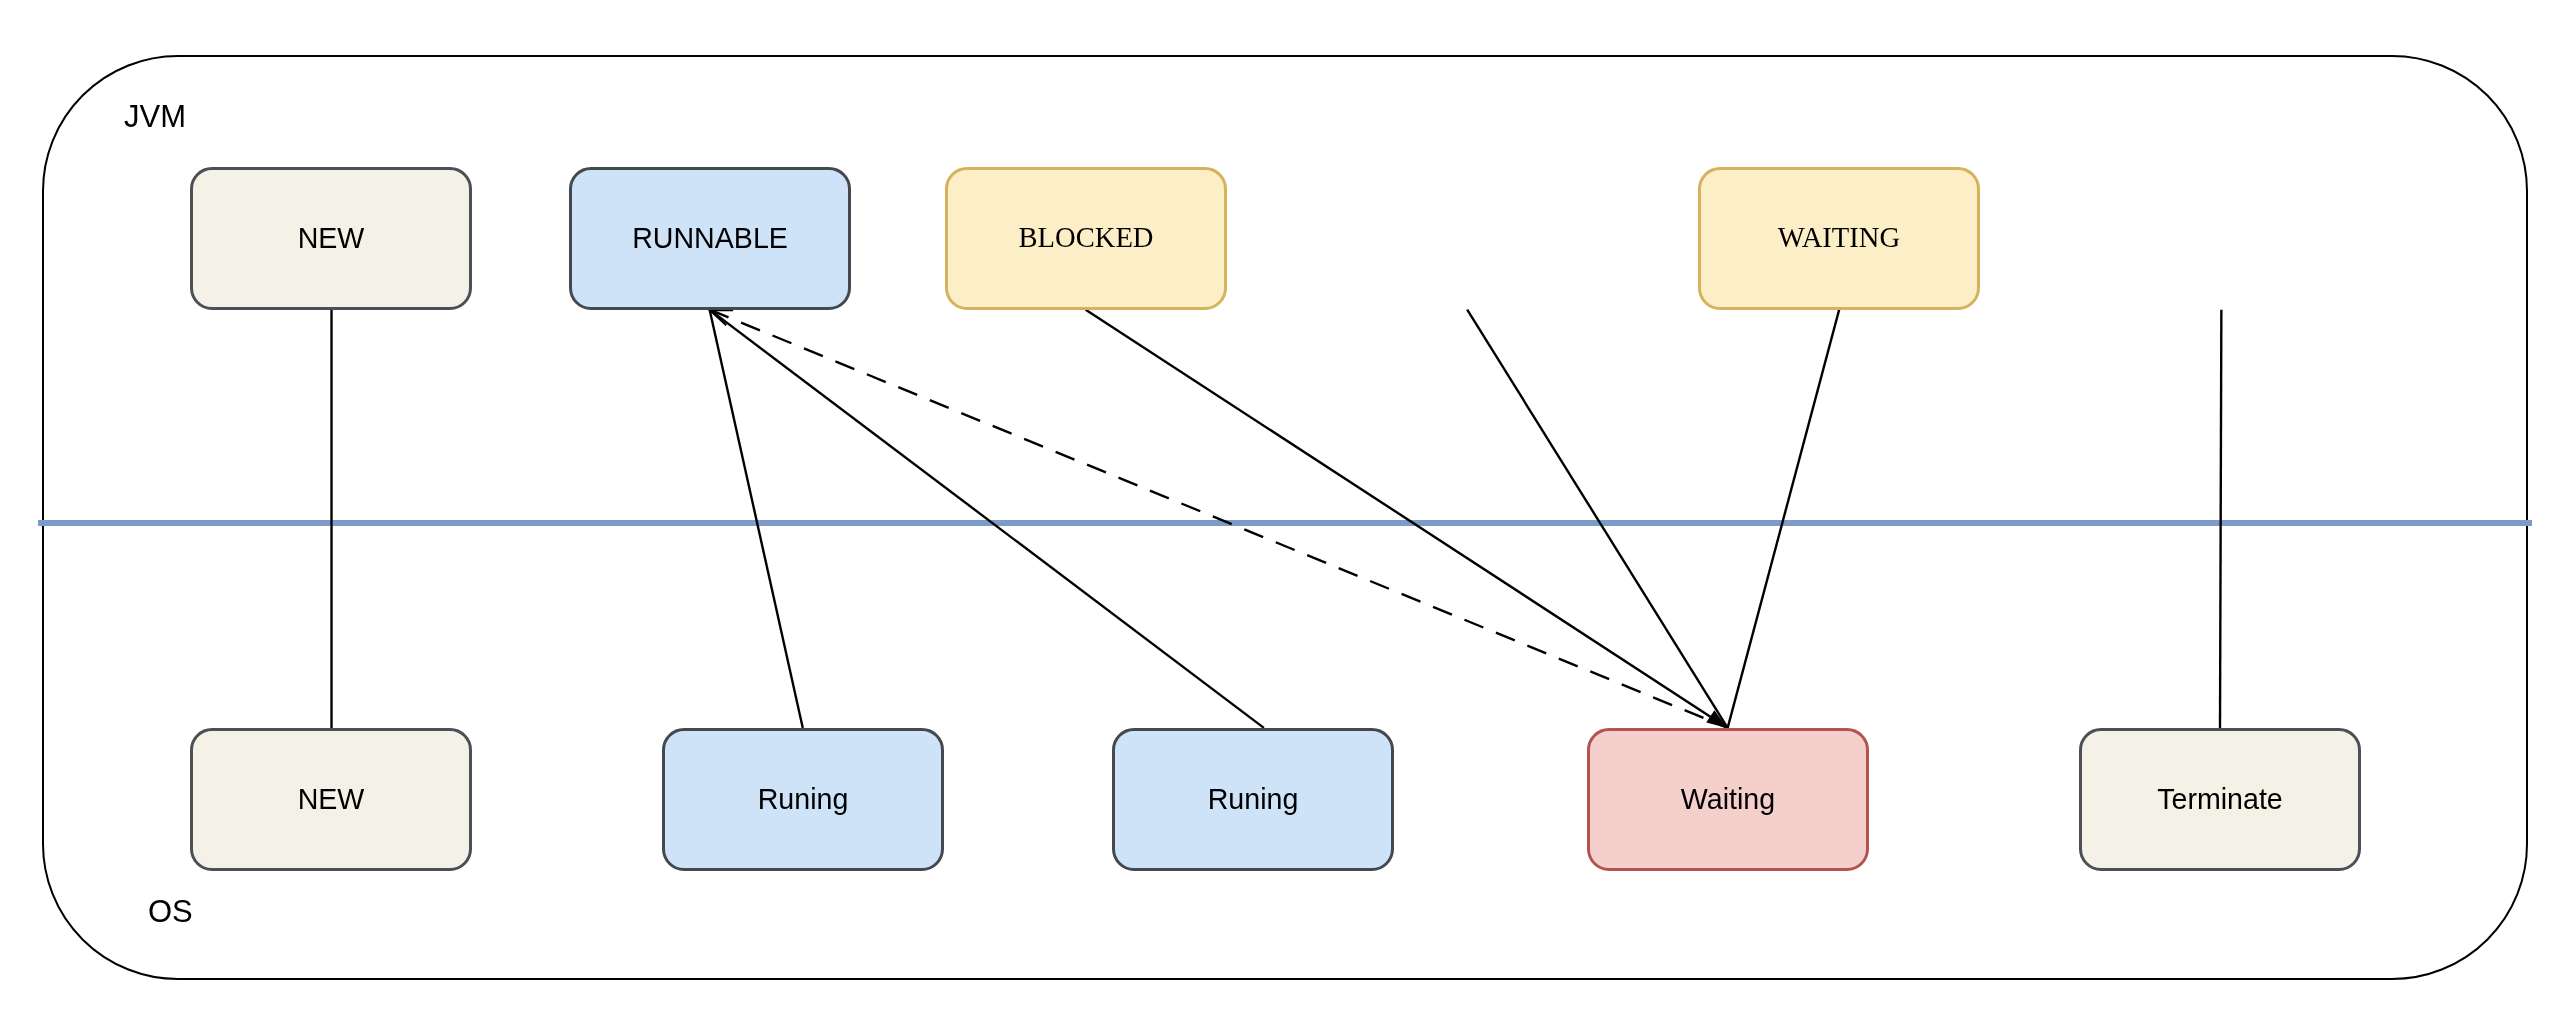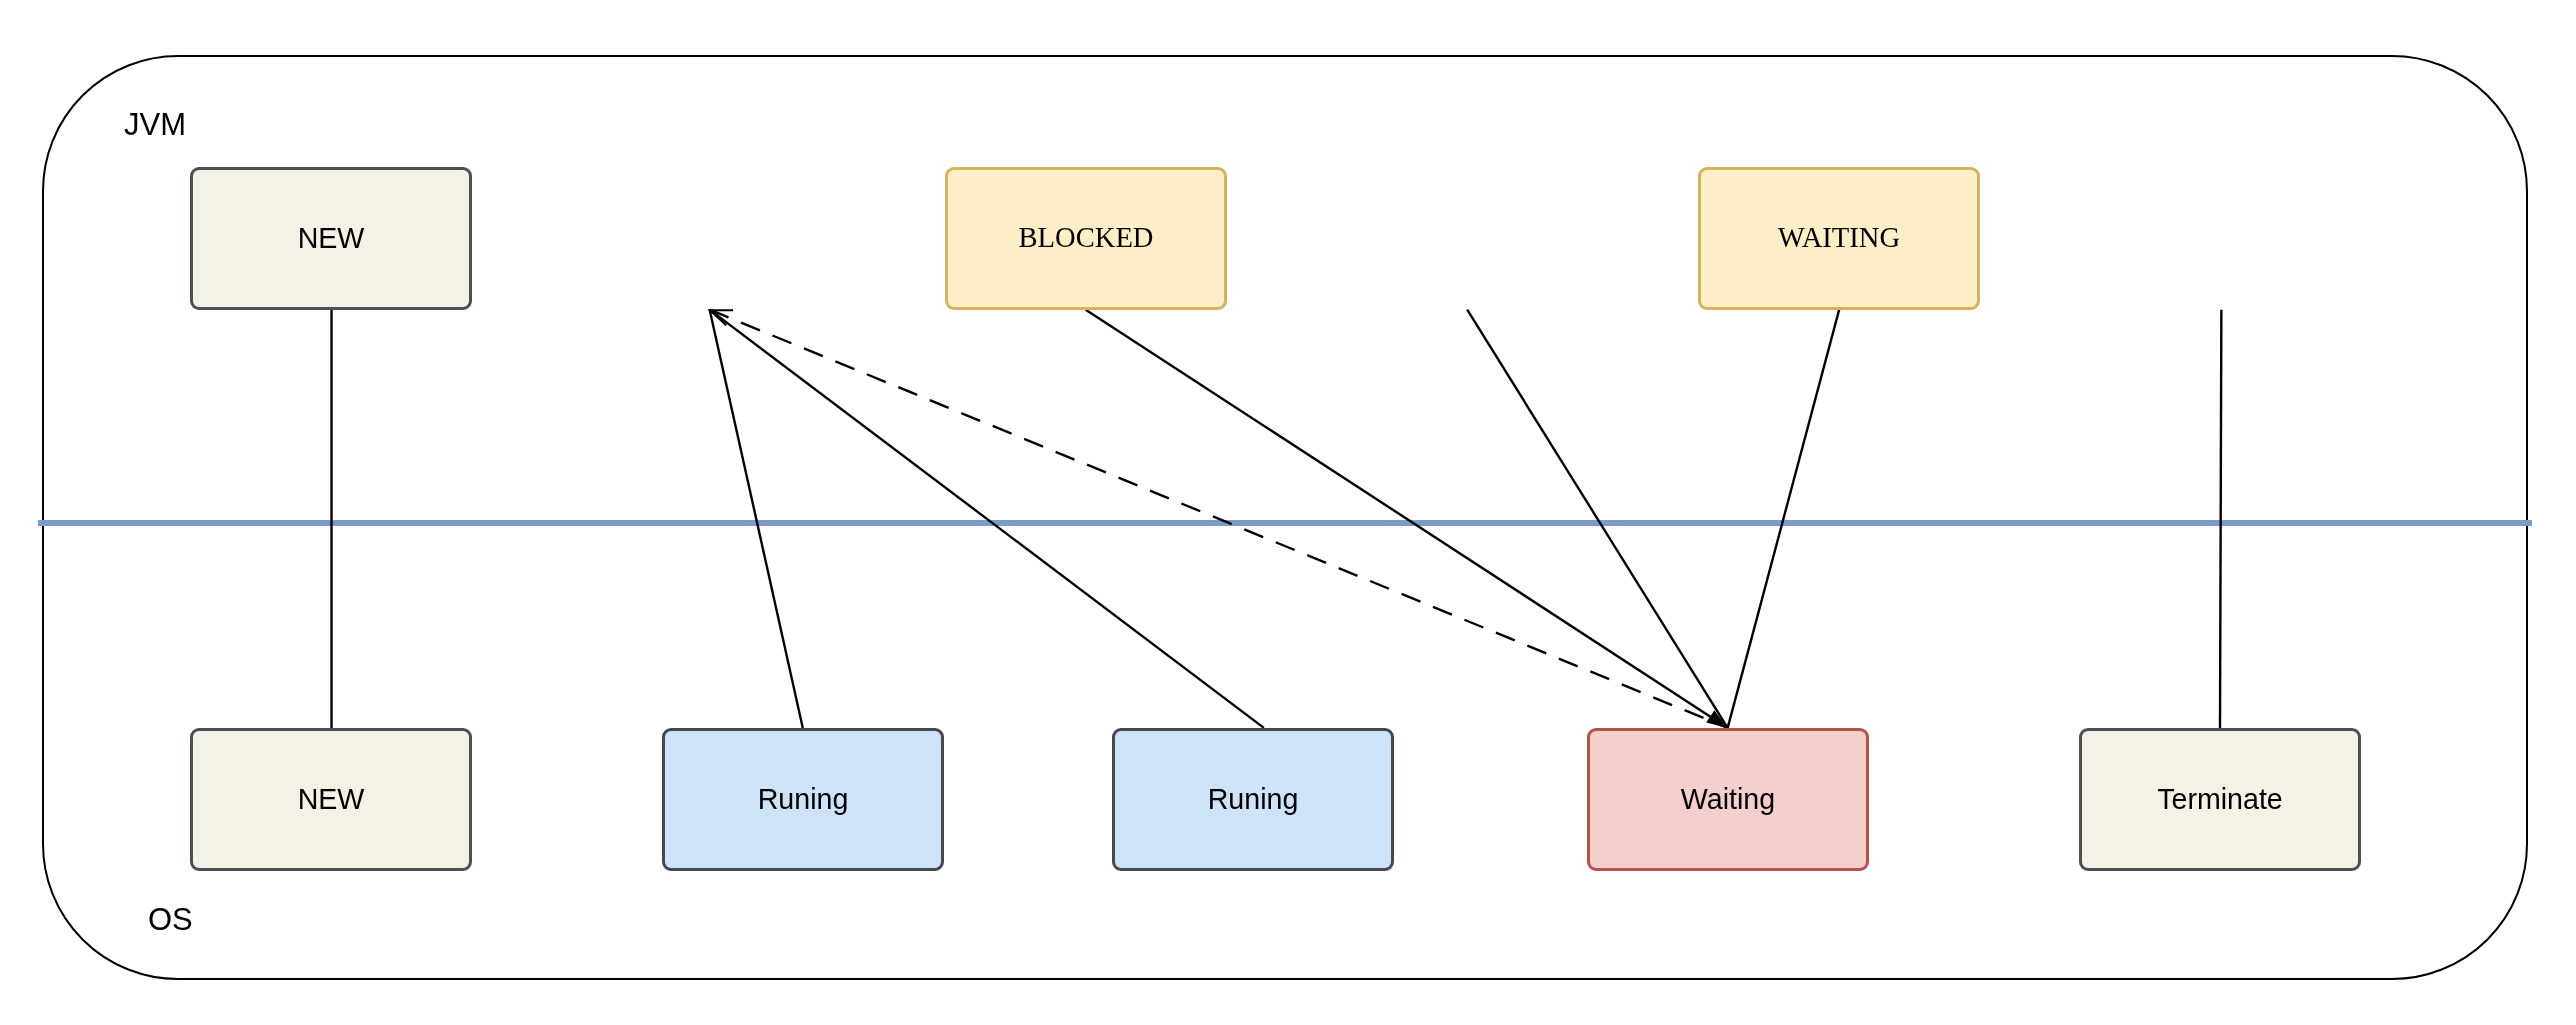--- a/index.html
+++ b/index.html
@@ -25,31 +25,31 @@
     position:absolute;left:38px;top:520px;width:2494px;height:6.1px;
     background:var(--divider);
   }
   .edges{position:absolute;left:0;top:0;width:2576px;height:1026px;}
   .edge{stroke:var(--line);stroke-width:3.5;fill:none;}
   .edge.dashed{stroke-dasharray:30 20;}
   .arrowhead{fill:var(--line);stroke:none;}
   .barb{stroke:var(--line);stroke-width:3;fill:none;}
   .node{
     position:absolute;width:282px;height:143px;box-sizing:border-box;
-    border:3.1px solid;border-radius:9px;
+    border:3.1px solid;border-radius:22px;
     display:flex;align-items:center;justify-content:center;
     font-size:28.6px;line-height:1;white-space:nowrap;
   }
   .node.beige{background:var(--beige-fill);border-color:var(--beige-border);}
   .node.blue{background:var(--blue-fill);border-color:var(--blue-border);}
   .node.yellow{background:var(--yellow-fill);border-color:var(--yellow-border);font-family:Liberation Serif, serif;}
   .node.red{background:var(--red-fill);border-color:var(--red-border);}
   .row-top{top:167px;}
   .row-bottom{top:728px;}
-  .region-label{position:absolute;font-size:31px;line-height:1;margin-top:8px;}
+  .region-label{position:absolute;font-size:31px;line-height:1;}
   .region-label.jvm{left:124px;top:101px;}
   .region-label.os{left:148px;top:896px;}
 </style>
 </head>
 <body>
 
 <div class="canvas">
 
   <div class="boundary"></div>
 
@@ -65,20 +65,21 @@
     <line class="edge" x1="2704.5" y1="455" x2="2540.5" y2="1070"></line>
     <line class="edge" x1="3266.5" y1="455" x2="3264.5" y2="1070"></line>
     <polygon class="arrowhead" points="2540,1070 2509,1062 2521,1044"></polygon>
     <path class="barb" d="M1068 478 L1044 456 L1078 456"></path>
   </svg>
 
   <div class="region-label jvm">JVM</div>
   <div class="region-label os">OS</div>
 
   <div class="node beige row-top" style="left:190px">NEW</div>
+  <div class="node blue row-top" style="left:569px">RUNNABLE</div>
   <div class="node yellow row-top" style="left:945px">BLOCKED</div>
   <div class="node yellow row-top" style="left:1698px">WAITING</div>
 
   <div class="node beige row-bottom" style="left:190px">NEW</div>
   <div class="node blue row-bottom" style="left:662px">Runing</div>
   <div class="node blue row-bottom" style="left:1112px">Runing</div>
   <div class="node red row-bottom" style="left:1587px">Waiting</div>
   <div class="node beige row-bottom" style="left:2079px">Terminate</div>
 
 </div>

